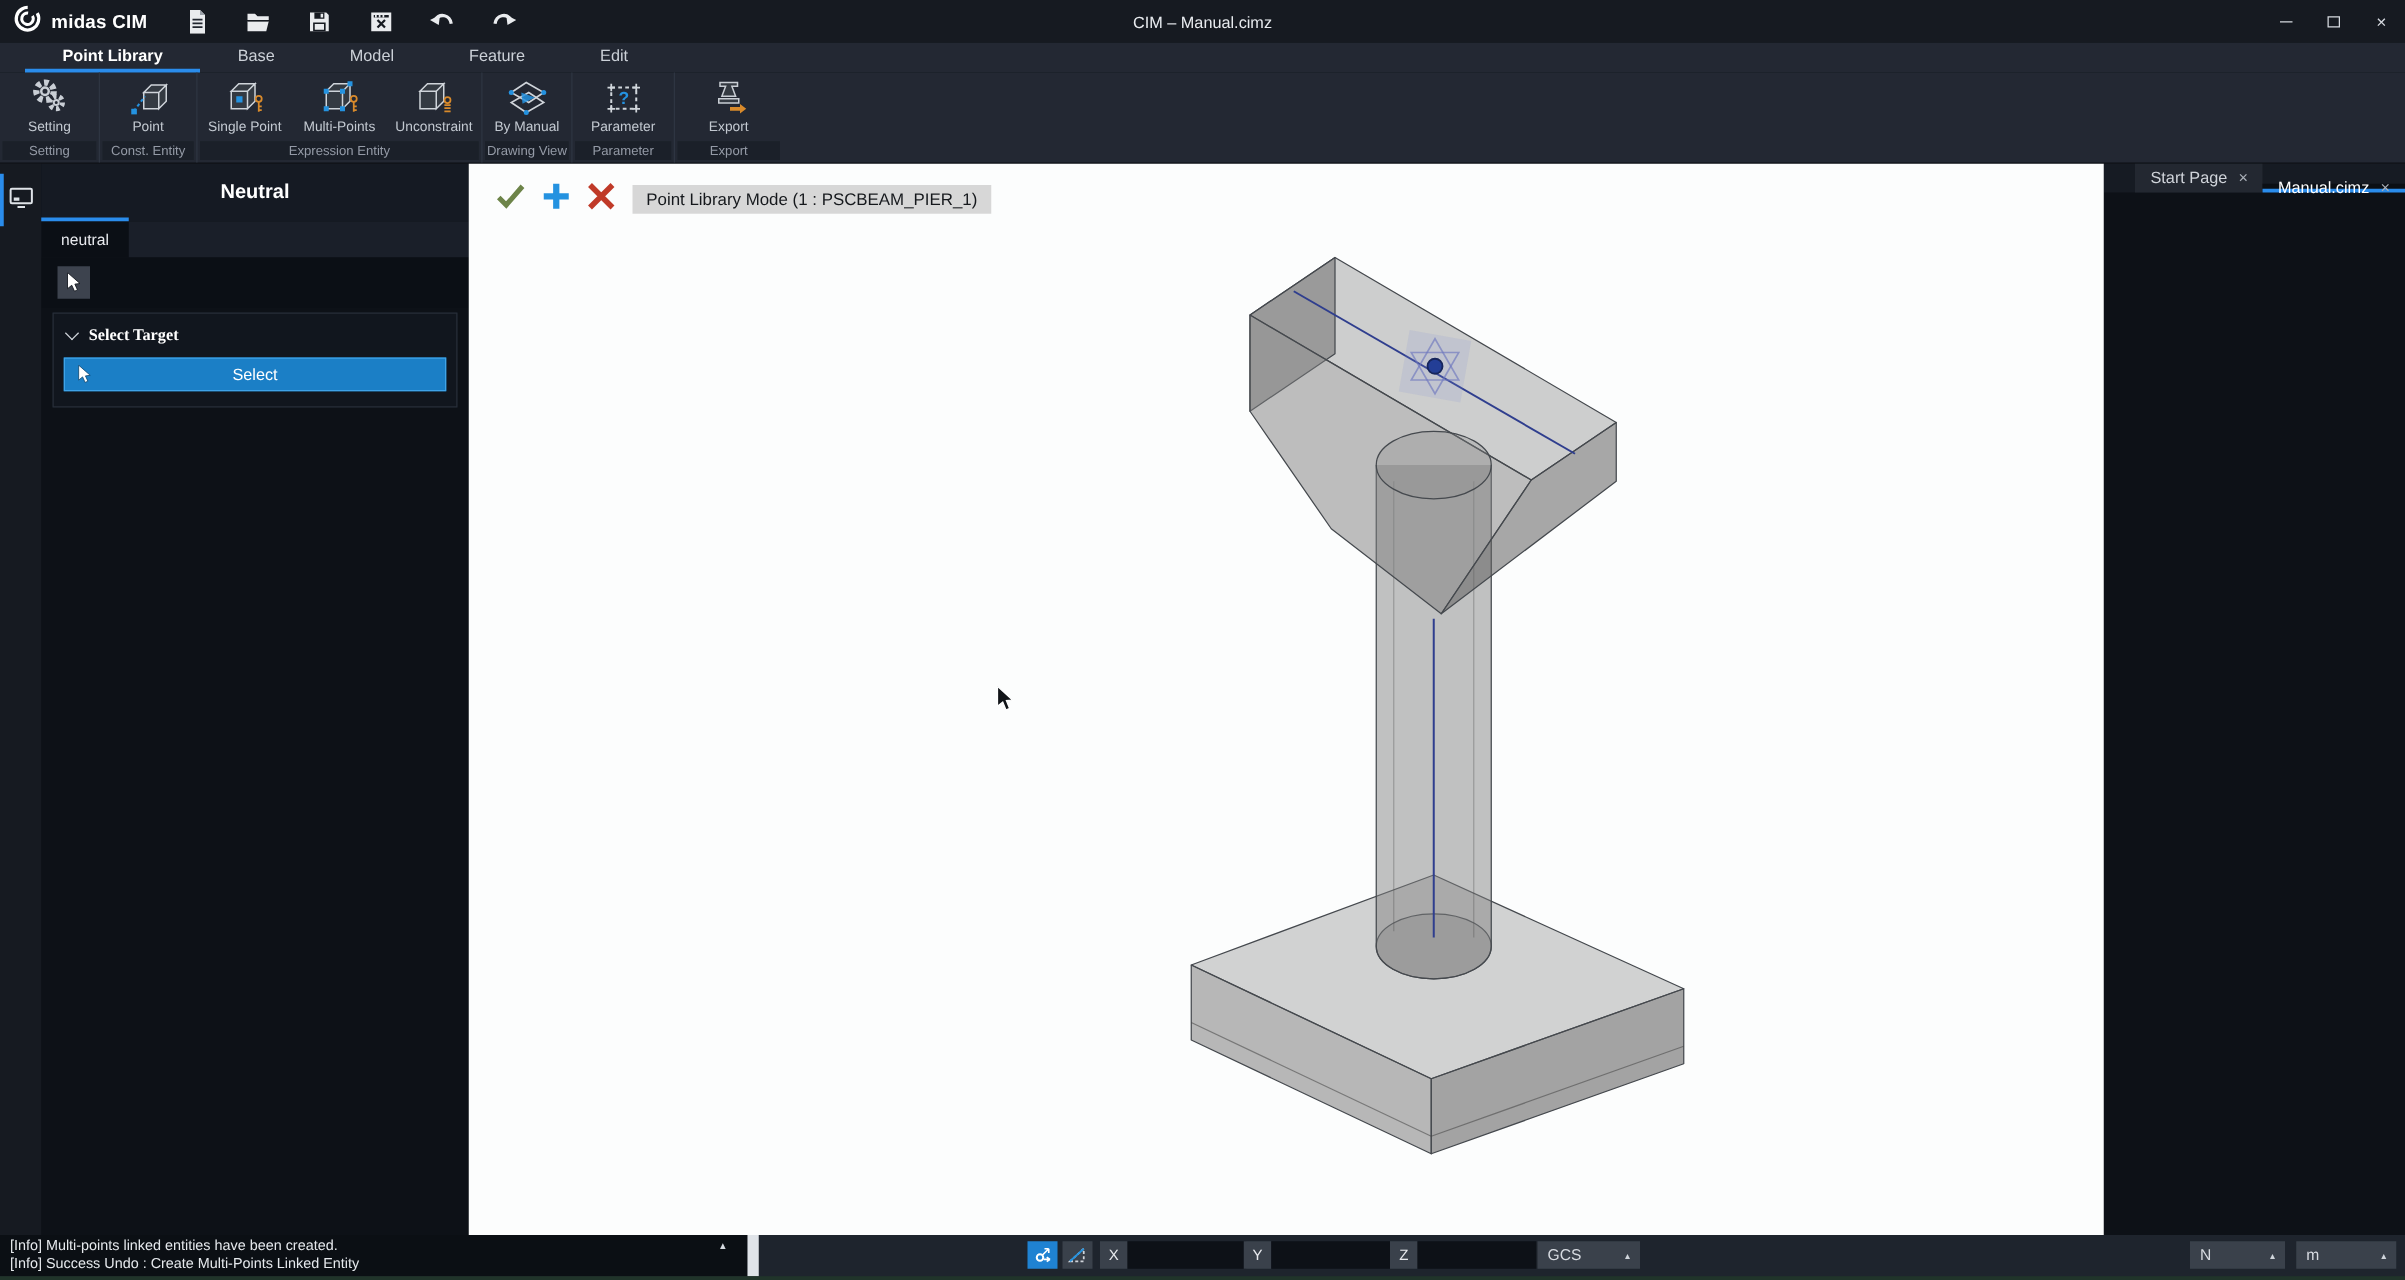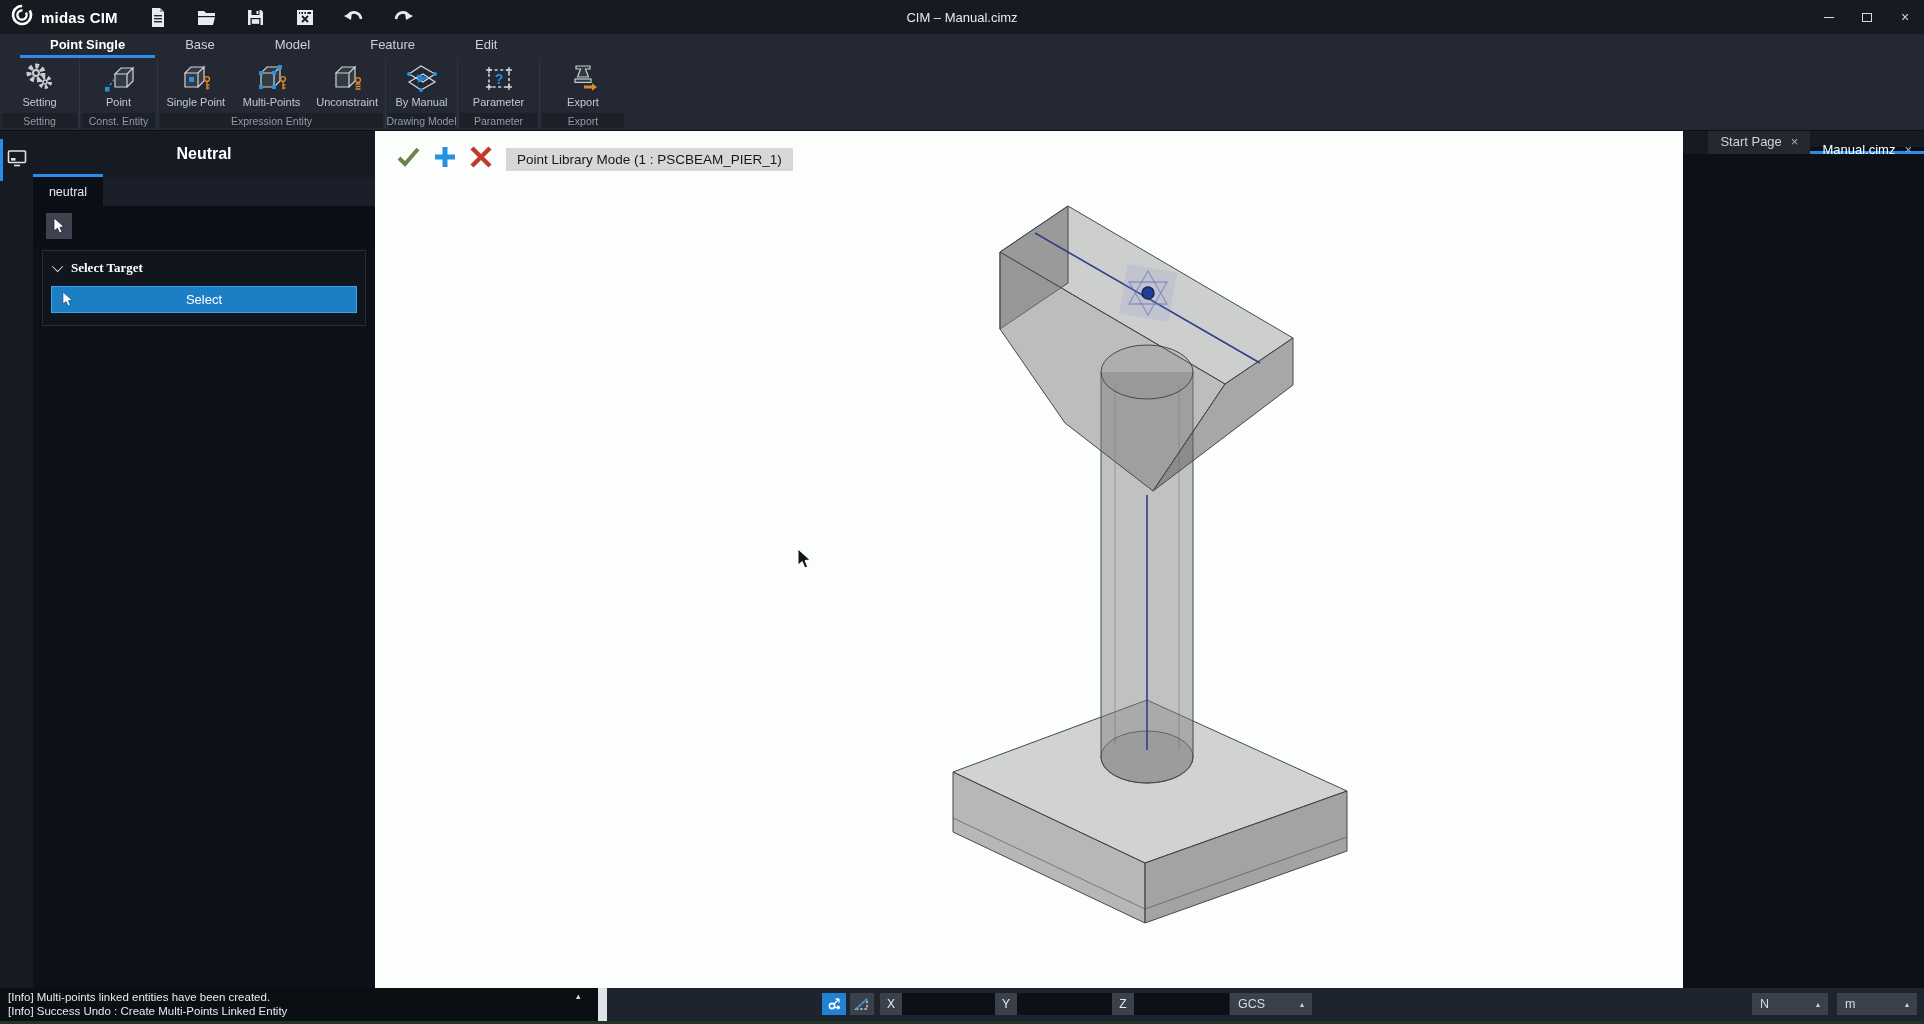--- a/index.html
+++ b/index.html
@@ -169,21 +169,21 @@
           <span class="minglyph"></span>
         </span>
       <span class="winbtn">
           <span class="boxglyph"></span>
         </span>
       <span class="winbtn">×</span>
     </div>
   </header>
 
   <nav class="menubar">
-    <span class="menutab active">Point Single</span>
+    <span class="menutab active">Point Library</span>
     <span class="menutab">Base</span>
     <span class="menutab">Model</span>
     <span class="menutab">Feature</span>
     <span class="menutab">Edit</span>
   </nav>
 
   <div class="ribbon">
 
     <div class="rgroup" style="width:80px">
       <div class="rbtn-row">
@@ -269,21 +269,21 @@
               <path d="M4,21 L16,29 L30,21 L18,13 z" fill="none" stroke="#cfd4da" stroke-width="1.3"></path>
               <polygon points="12,13 23,17 13,22" fill="#2492e0" opacity="0.85"></polygon>
               <circle cx="4" cy="13" r="2" fill="#2492e0"></circle>
               <circle cx="30" cy="13" r="2" fill="#2492e0"></circle>
               <circle cx="16" cy="29" r="2" fill="#2492e0"></circle>
             </svg>
           </span>
           <span class="rbtn-label">By Manual</span>
         </div>
       </div>
-      <div class="rchip">Drawing Model</div>
+      <div class="rchip">Drawing View</div>
     </div>
 
     <div class="rgroup" style="width:82px">
       <div class="rbtn-row">
         <div class="rbtn">
           <span>
             <svg width="34" height="34" viewBox="0 0 34 34">
               <rect x="7" y="9" width="20" height="17" fill="none" stroke="#d0d5db" stroke-width="1.6" stroke-dasharray="3 2.6"></rect>
               <path d="M4,9 h6 M7,6 v6 M24,9 h6 M27,6 v6 M4,26 h6 M7,23 v6 M24,26 h6 M27,23 v6" stroke="#d0d5db" stroke-width="1.4"></path>
               <text x="17" y="22.5" text-anchor="middle" font-size="14" font-weight="bold" fill="#2492e0">?</text>

